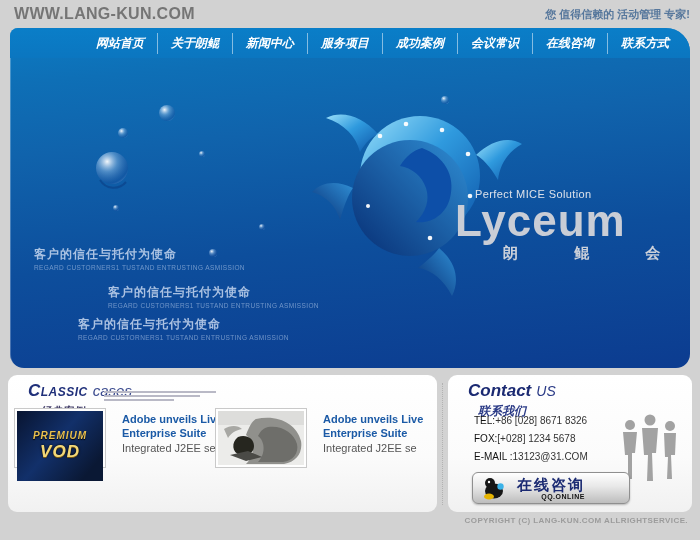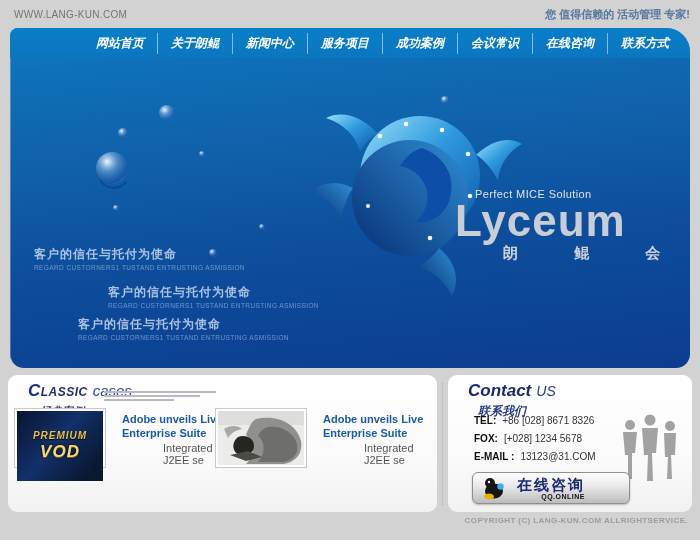--- a/index.html
+++ b/index.html
@@ -2,21 +2,21 @@
 <html><head>
 <meta charset="utf-8">
 <style>
   * { margin:0; padding:0; box-sizing:border-box; }
   body { font-family:"Liberation Sans","DejaVu Sans",sans-serif; }
   .page { position:relative; width:700px; height:540px; background:#d2d2d2; overflow:hidden; }
 
   
   .topbar { position:absolute; top:0; left:0; width:700px; height:28px;
             display:flex; justify-content:space-between; align-items:center; padding:0 10px 0 14px; }
-  .topbar .url { font-size:10px; font-weight:normal; color:#757575; letter-spacing:.3px; }
+  .topbar .url { font-size:16px; font-weight:bold; color:#757575; letter-spacing:.3px; }
   .topbar .slogan { font-size:11px; font-weight:bold; color:#56779c; }
 
   
   .blueblock { position:absolute; left:10px; top:28px; width:680px; height:340px;
                border-radius:8px 24px 14px 14px;
                background:linear-gradient(175deg,#0c7cc4 0%,#0e6fb6 14%,#1063ac 32%,#0d4e9c 62%,#0c3c90 100%);
                box-shadow:inset 1px 1px 0 rgba(255,255,255,.25); overflow:hidden; }
   .nav { position:absolute; top:0; left:0; right:0; height:30px;
          display:flex; justify-content:flex-end; align-items:center; padding-right:8px;
          background:linear-gradient(180deg,#0a7ec8,#0b76c0); }
@@ -58,36 +58,36 @@
   .thumb { width:92px; height:60px; background:#fff; border:1px solid #c9c9c9; padding:2px; }
   .thumb-inner { width:86px; height:70px; overflow:hidden; position:relative; }
   .vod { background:linear-gradient(130deg,#081430 0%,#12306a 45%,#0a1834 85%);
          display:flex; flex-direction:column; align-items:center; justify-content:center; }
   .vod .premium { font-size:10px; font-weight:bold; font-style:italic; color:#e8c050;
                   letter-spacing:1px; text-shadow:0 1px 1px #000; }
   .vod .vodtxt { font-size:17px; font-weight:bold; font-style:italic; color:#f2d879;
                  text-shadow:0 1px 0 #7a5a10, 0 0 3px #000; letter-spacing:1px; margin-top:1px; }
   .news-text { margin-left:16px; padding-top:4px; width:110px; }
   .news-title { font-size:11px; font-weight:bold; color:#1b5aa6; line-height:1.3; }
-  .news-desc { font-size:11px; color:#555; margin-top:1px;margin-left:41px; }
+  .news-desc { font-size:11px; color:#555; margin-top:1px; }
 
   .cc-links { position:absolute; left:10px; top:108px; display:flex; }
   .cc-links a { font-size:11px; font-weight:bold; color:#6a6a6a; text-decoration:none; margin-right:24px; display:flex; align-items:center; }
   .cc-links .tri { width:0; height:0; border-left:4px solid #8a8a8a; border-top:3px solid transparent;
                    border-bottom:3px solid transparent; margin-right:5px; }
 
   .ct-head { position:absolute; left:20px; top:6px; }
   .ct-title { font-style:italic; color:#1b2a72; }
   .ct-title .w1 { font-weight:bold; font-size:17px; }
   .ct-title .w2 { font-size:14px; margin-left:5px; color:#2a3a86; }
   .ct-cn { font-size:12px; font-weight:bold; font-style:italic; color:#2a3a86; margin:0 0 0 10px; display:inline-block;text-align:center; }
 
   .ct-rows { position:absolute; left:26px; top:40px; }
   .ct-row { font-size:10px; color:#333; margin-bottom:7px; white-space:nowrap; }
-  .ct-row b { color:#111; font-weight:bold; margin-right:6px; }
+  .ct-row b { color:#111; font-weight:normal; }
 
   .people { position:absolute; right:8px; top:38px; }
 
   .qq-btn { position:absolute; left:24px; top:97px; width:158px; height:32px;
             border:1px solid #8f8f8f; border-radius:6px;
             background:linear-gradient(180deg,#ffffff 0%,#e8e8e8 45%,#bdbdbd 100%);
             display:flex; align-items:center; padding:0 8px; cursor:pointer;
             box-shadow:0 1px 2px rgba(0,0,0,.25); }
   .qq-label-wrap { margin-left:10px; line-height:1; }
   .qq-label { font-size:15px; font-weight:bold; color:#1b2a72; letter-spacing:2px; }

